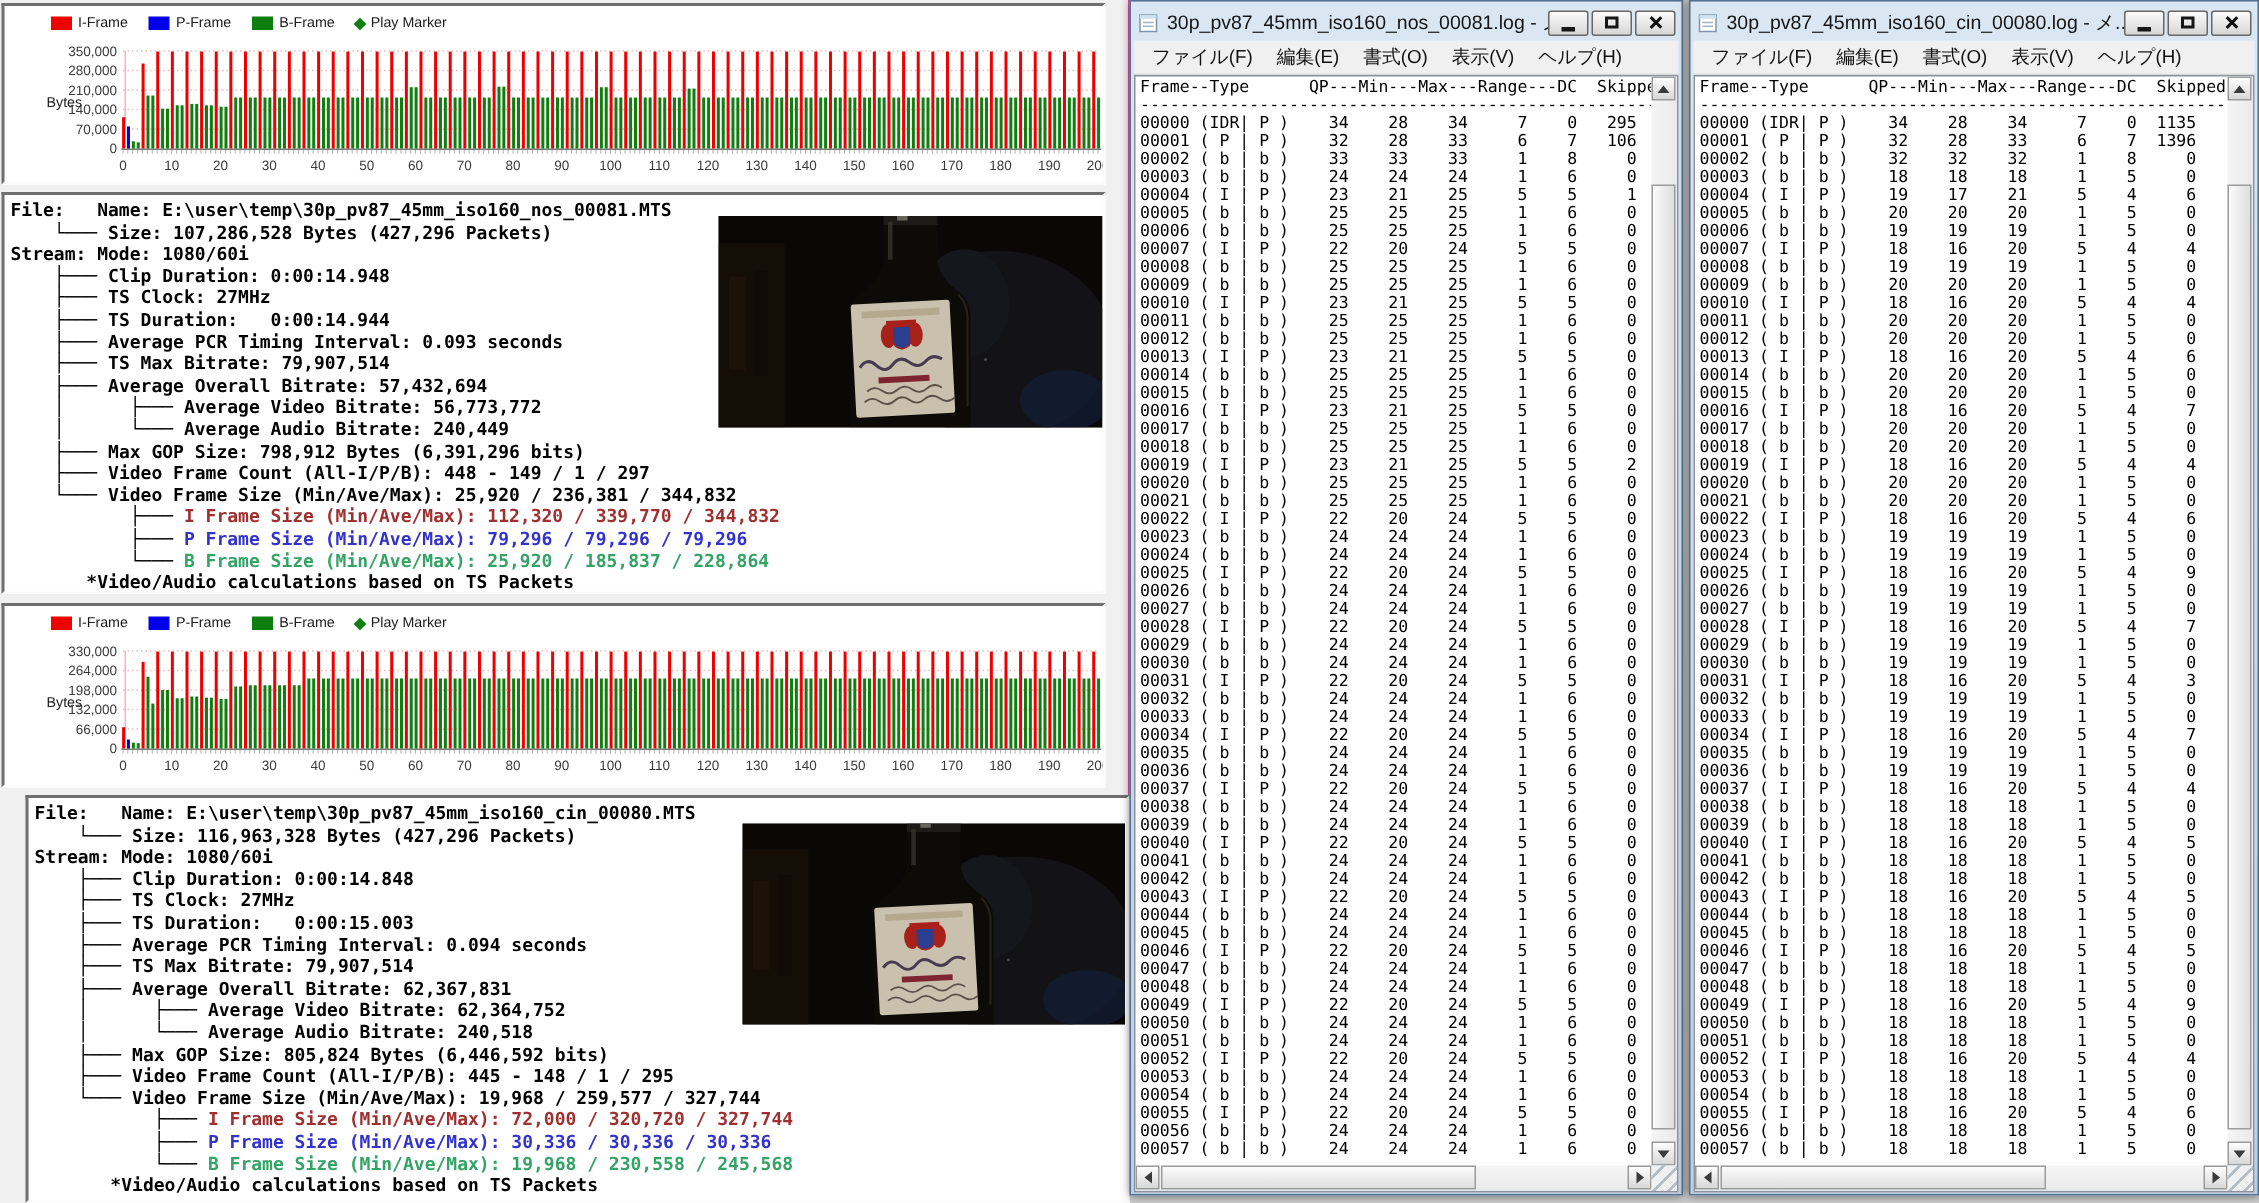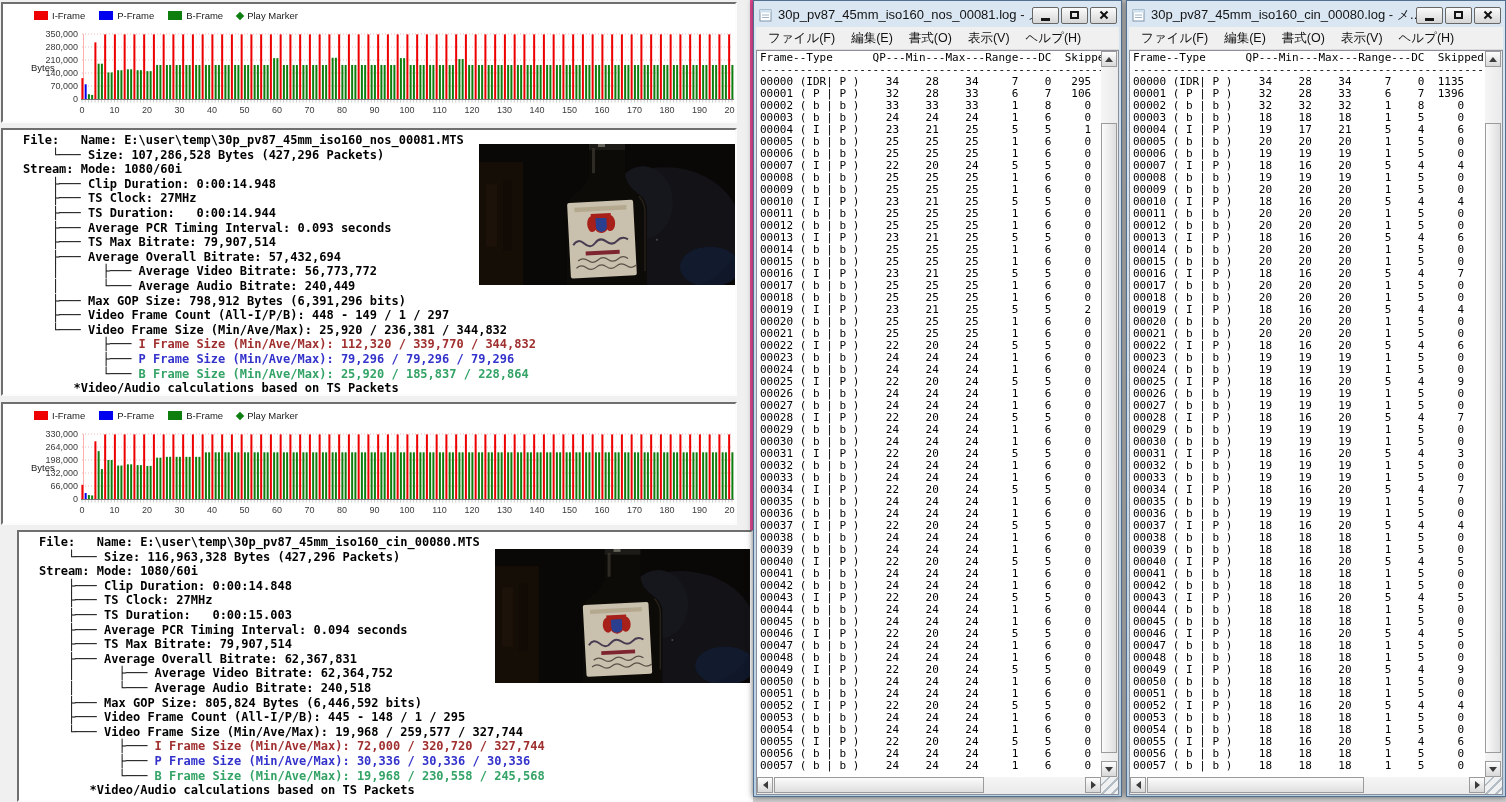--- a/index.html
+++ b/index.html
@@ -1,35 +1,35 @@
 <!DOCTYPE html>
 <html><head>
 <meta charset="utf-8">
 <style>
   html,body{margin:0;padding:0;width:1506px;height:802px;overflow:hidden;
     background:#cfcfcf;font-family:"Liberation Sans",sans-serif;}
   .screen{position:relative;width:1506px;height:802px;}
 
   
-  .left-app{position:absolute;left:0;top:0;width:753px;height:802px;background:#f0f0f0;border-right:3px solid #ec4899;box-sizing:border-box;}
+  .left-app{position:absolute;left:0;top:0;width:753px;height:802px;background:#f0f0f0;border-right:1px solid #ec4899;box-sizing:border-box;}
   .panel{position:absolute;background:#ffffff;border:2px solid;border-color:#6f6f6f #fcfcfc #fcfcfc #6f6f6f;box-sizing:border-box;overflow:hidden;}
   #chartPanel0{left:1px;top:2px;width:736px;height:121px;}
   #infoPanel0{left:1px;top:128px;width:736px;height:268px;}
   #chartPanel1{left:1px;top:402px;width:736px;height:123px;}
   #infoPanel1{left:17px;top:530px;width:736px;height:272px;}
 
   .legend{position:absolute;left:31px;top:6px;display:flex;gap:14px;align-items:center;}
   .legend-item{display:flex;align-items:center;gap:4px;}
   .legend-label{font-size:9.5px;color:#1a1a1a;}
   .sw-rect{display:inline-block;width:14px;height:9px;}
   .sw-diamond{display:inline-block;width:6px;height:6px;transform:rotate(45deg);}
   svg.plot{position:absolute;left:0;top:20px;}
 
   .info-lines{position:absolute;left:4px;top:3px;font-family:"DejaVu Sans Mono",monospace;
-    font-weight:bold;font-size:12px;line-height:14.6px;white-space:pre;color:#000;margin-left:16px;}
+    font-weight:bold;font-size:12px;line-height:14.6px;white-space:pre;color:#000;}
   .photo{position:absolute;overflow:hidden;background:#0a0807;}
   #photo0{left:476px;top:14px;width:256px;height:141px;}
   #photo1{left:476px;top:17px;width:255px;height:134px;}
 
   
   .notepad{position:absolute;top:0;height:797px;box-sizing:border-box;
     background:linear-gradient(#dae7f3,#b9cfe4);border:1px solid #51708f;
     box-shadow:0 0 6px rgba(30,30,30,.65);padding:2px;}
   #np0{left:753px;width:369px;}
   #np1{left:1126px;width:380px;}

